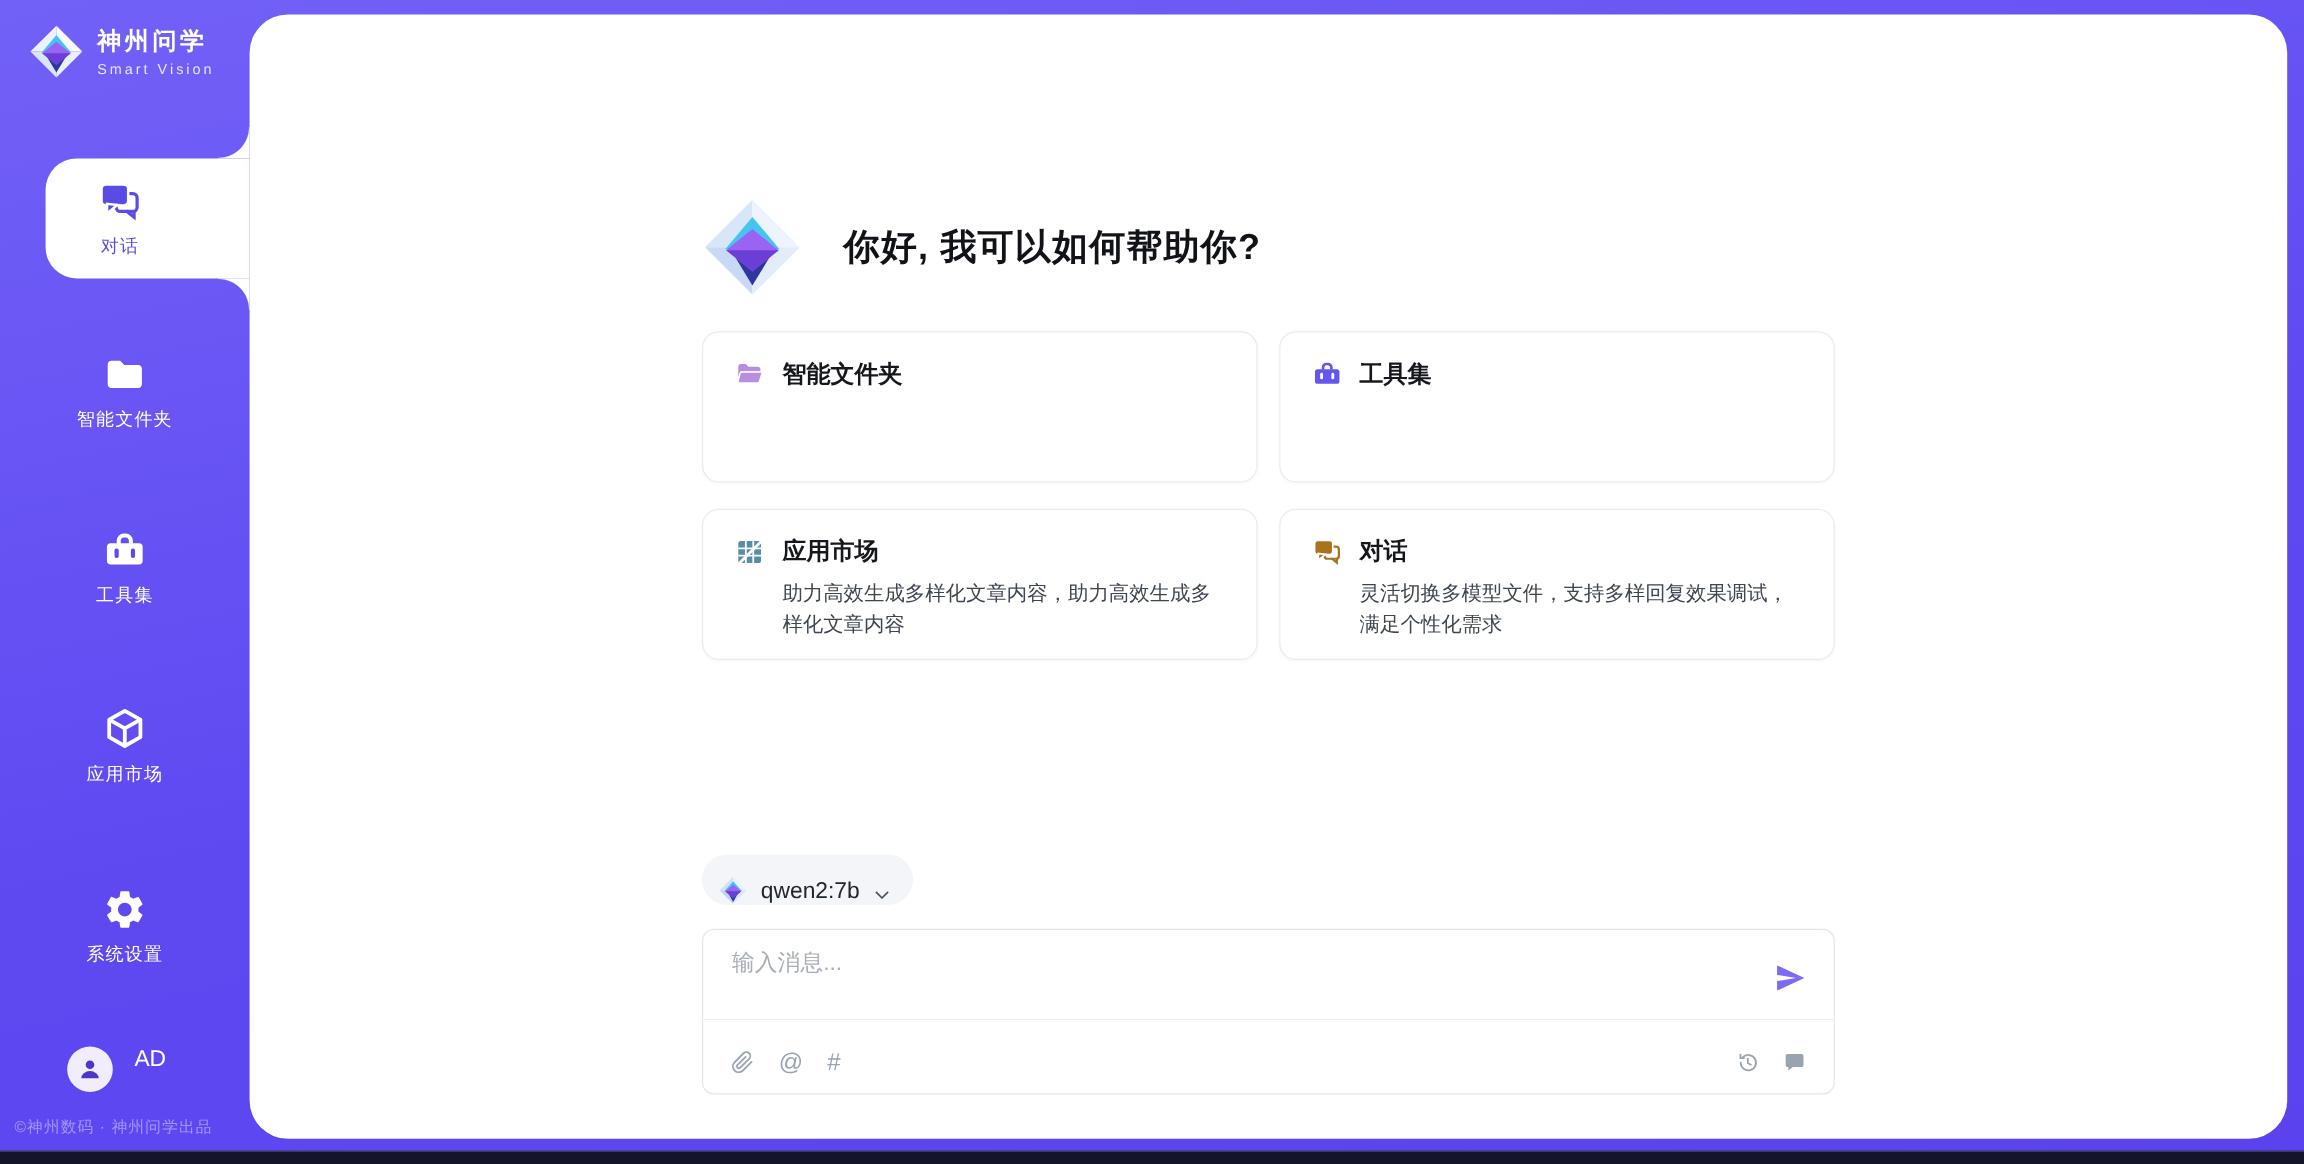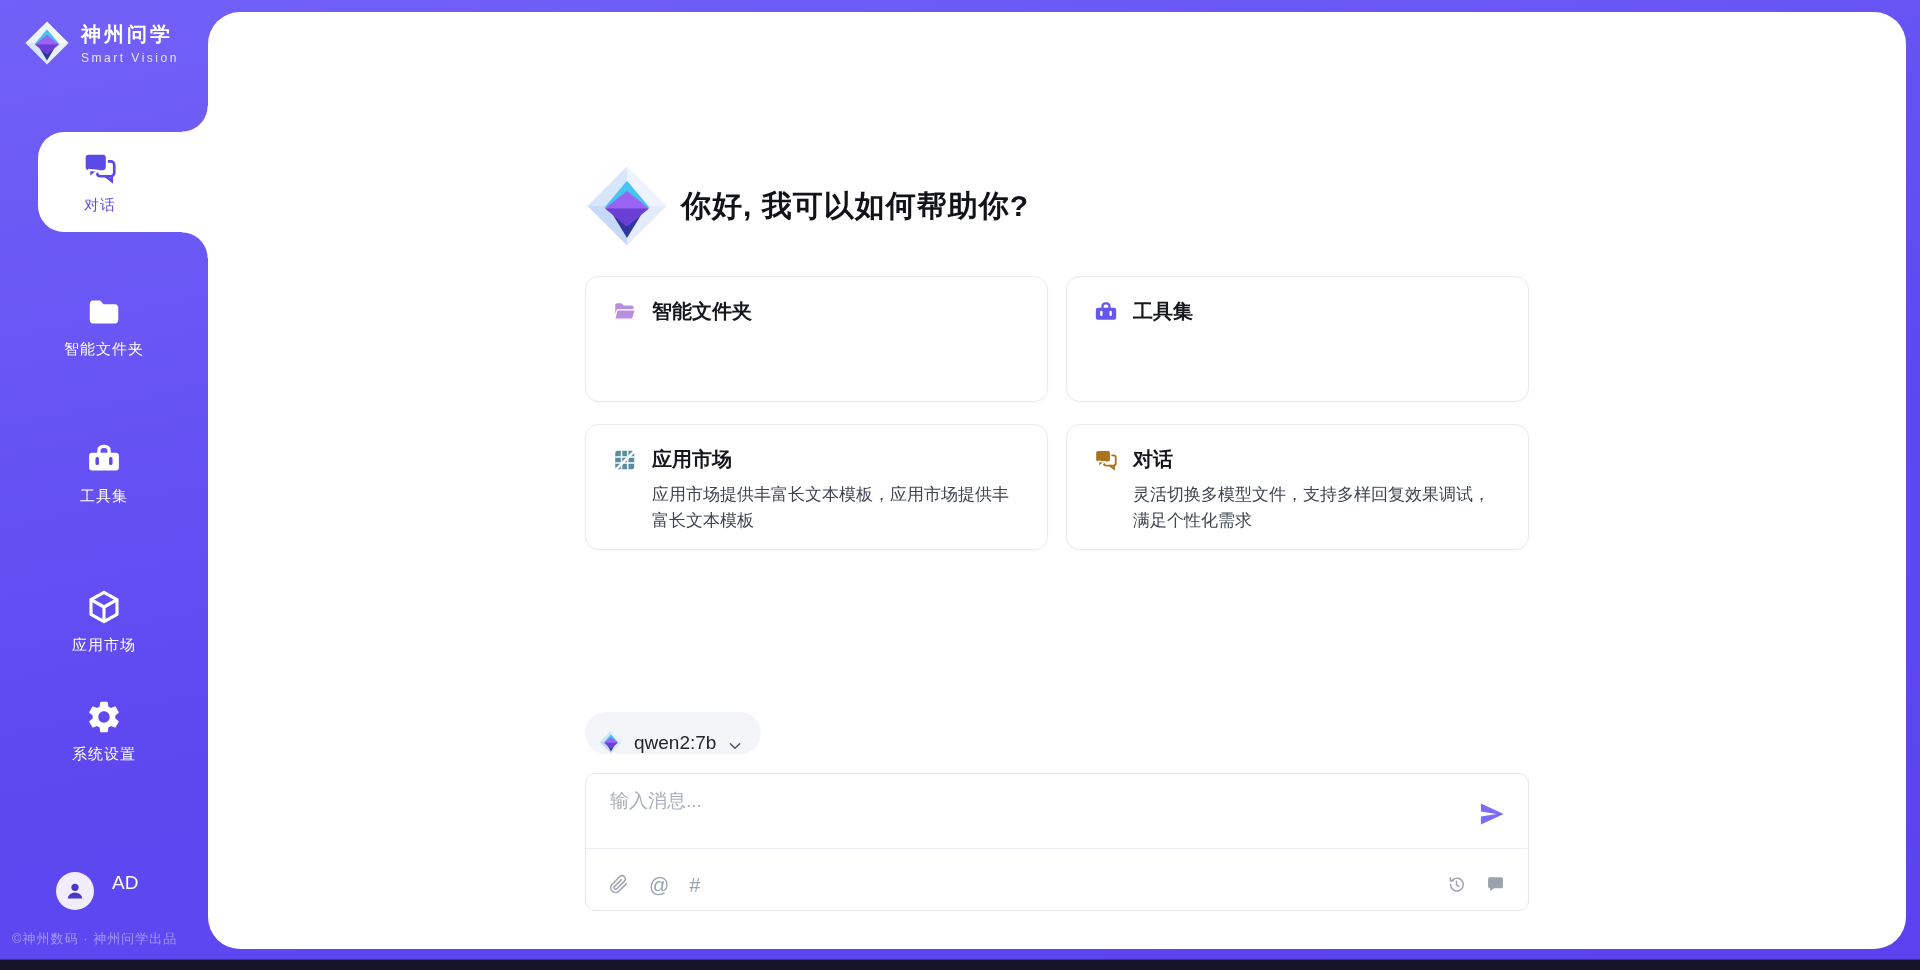--- a/index.html
+++ b/index.html
@@ -29,33 +29,33 @@
   .notch.top { top:-26px; background:radial-gradient(circle at 0 0, rgba(255,255,255,0) 25px, #fff 26px); }
   .notch.bot { bottom:-26px; background:radial-gradient(circle at 0 100%, rgba(255,255,255,0) 25px, #fff 26px); }
   .tab-inner { position:absolute; left:0; top:0; width:124px; height:100%;
     display:flex; flex-direction:column; align-items:center; justify-content:center; gap:9px; }
   .tab-inner .nav-label { color:#5b4be6; }
 
   .nav-item { position:absolute; left:0; width:208px; display:flex; flex-direction:column;
     align-items:center; gap:9px; cursor:pointer; }
   .nav-label { font-size:15px; color:#fff; letter-spacing:1px; }
   .nav-item.n2 { top:293px; } .nav-item.n3 { top:440px; }
-  .nav-item.n4 { top:587px; } .nav-item.n5 { top:698px; }
+  .nav-item.n4 { top:587px; } .nav-item.n5 { top:739px; }
 
   .user-row { position:absolute; left:56px; top:872px; display:flex; align-items:flex-start;
     gap:18px; cursor:pointer; }
   .user-avatar { width:38px; height:38px; border-radius:50%; background:#f1edfd;
     display:flex; align-items:center; justify-content:center; }
   .user-name { color:#fff; font-size:19px; }
   .sb-footer { position:absolute; left:12px; top:930px; width:200px;
     font-size:13px; color:rgba(255,255,255,.42); letter-spacing:1px; white-space:nowrap; }
 
   
   .content { width:944px; margin:0 auto; padding-top:152px; }
-  .greeting { display:flex; align-items:center; gap:12px; }
+  .greeting { display:flex; align-items:center; gap:34px; }
   .greeting h1 { font-size:30px; font-weight:700; color:#111318; letter-spacing:1px; }
 
   .cards { margin-top:28px; display:grid; grid-template-columns:463px 463px;
     grid-auto-rows:126px; column-gap:18px; row-gap:22px; }
   .card { background:#fff; border:1px solid #e9ebf2; border-radius:14px;
     padding:21px 26px; cursor:pointer; box-shadow:0 1px 3px rgba(20,20,60,.03); }
   .card-head { display:flex; align-items:center; gap:14px; }
   .card-title { font-size:20px; font-weight:700; color:#15171c; }
   .card-desc { margin:9px 0 0 40px; font-size:17px; line-height:1.55; color:#3e4451; }
 
@@ -211,21 +211,21 @@
 
       <div class="card">
         <div class="card-head">
           <svg width="26" height="26" viewBox="0 0 24 24">
             <rect x="3" y="3.5" width="17.5" height="17" rx="2" fill="#578ea3"></rect>
             <path d="M3 9.2h17.5M3 14.8h17.5M8.8 3.5v17M14.5 3.5v17" stroke="#fff" stroke-width="1.4"></path>
             <path d="M4 20.5L20.5 4" stroke="#fff" stroke-width="2.2"></path>
           </svg>
           <span class="card-title">应用市场</span>
         </div>
-        <p class="card-desc">应用市场提供丰富长文本模板，应用市场提供丰富长文本模板</p>
+        <p class="card-desc">助力高效生成多样化文章内容，助力高效生成多样化文章内容</p>
       </div>
 
       <div class="card">
         <div class="card-head">
           <svg width="26" height="26" viewBox="0 0 24 24">
             <g fill="none" stroke="#a9731d" stroke-width="1.7">
               <rect x="10" y="7.8" width="11" height="9.4" rx="2.2"></rect>
               <path d="M19.4 16.6v3.6l-4.2-3.4"></path>
             </g>
             <g fill="#a9731d" stroke="#fff" stroke-width="1.3">

